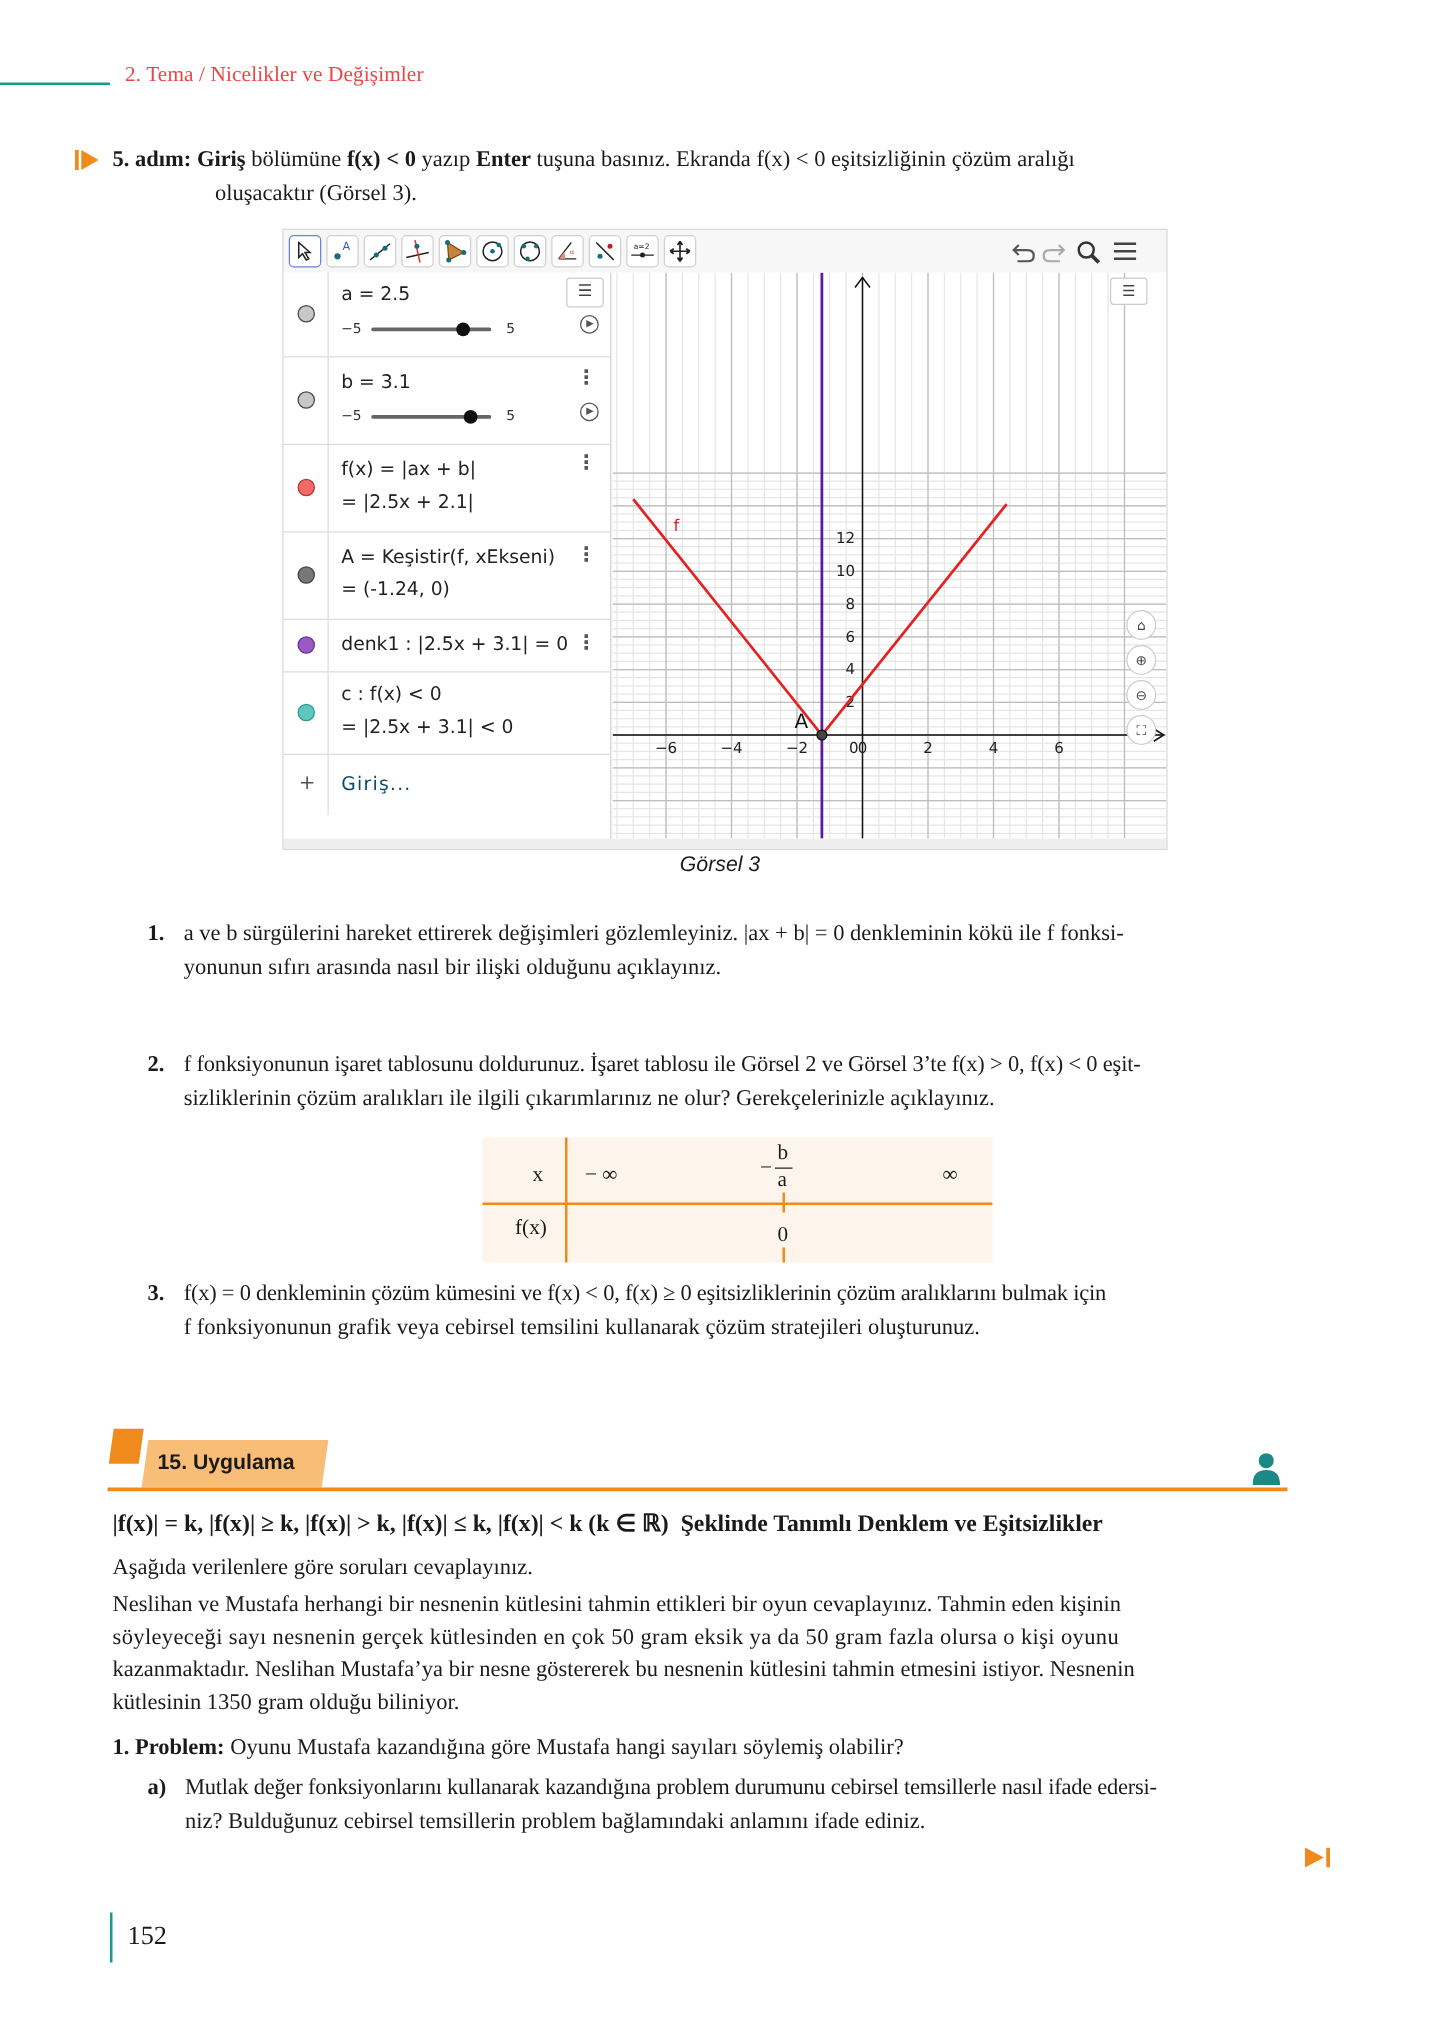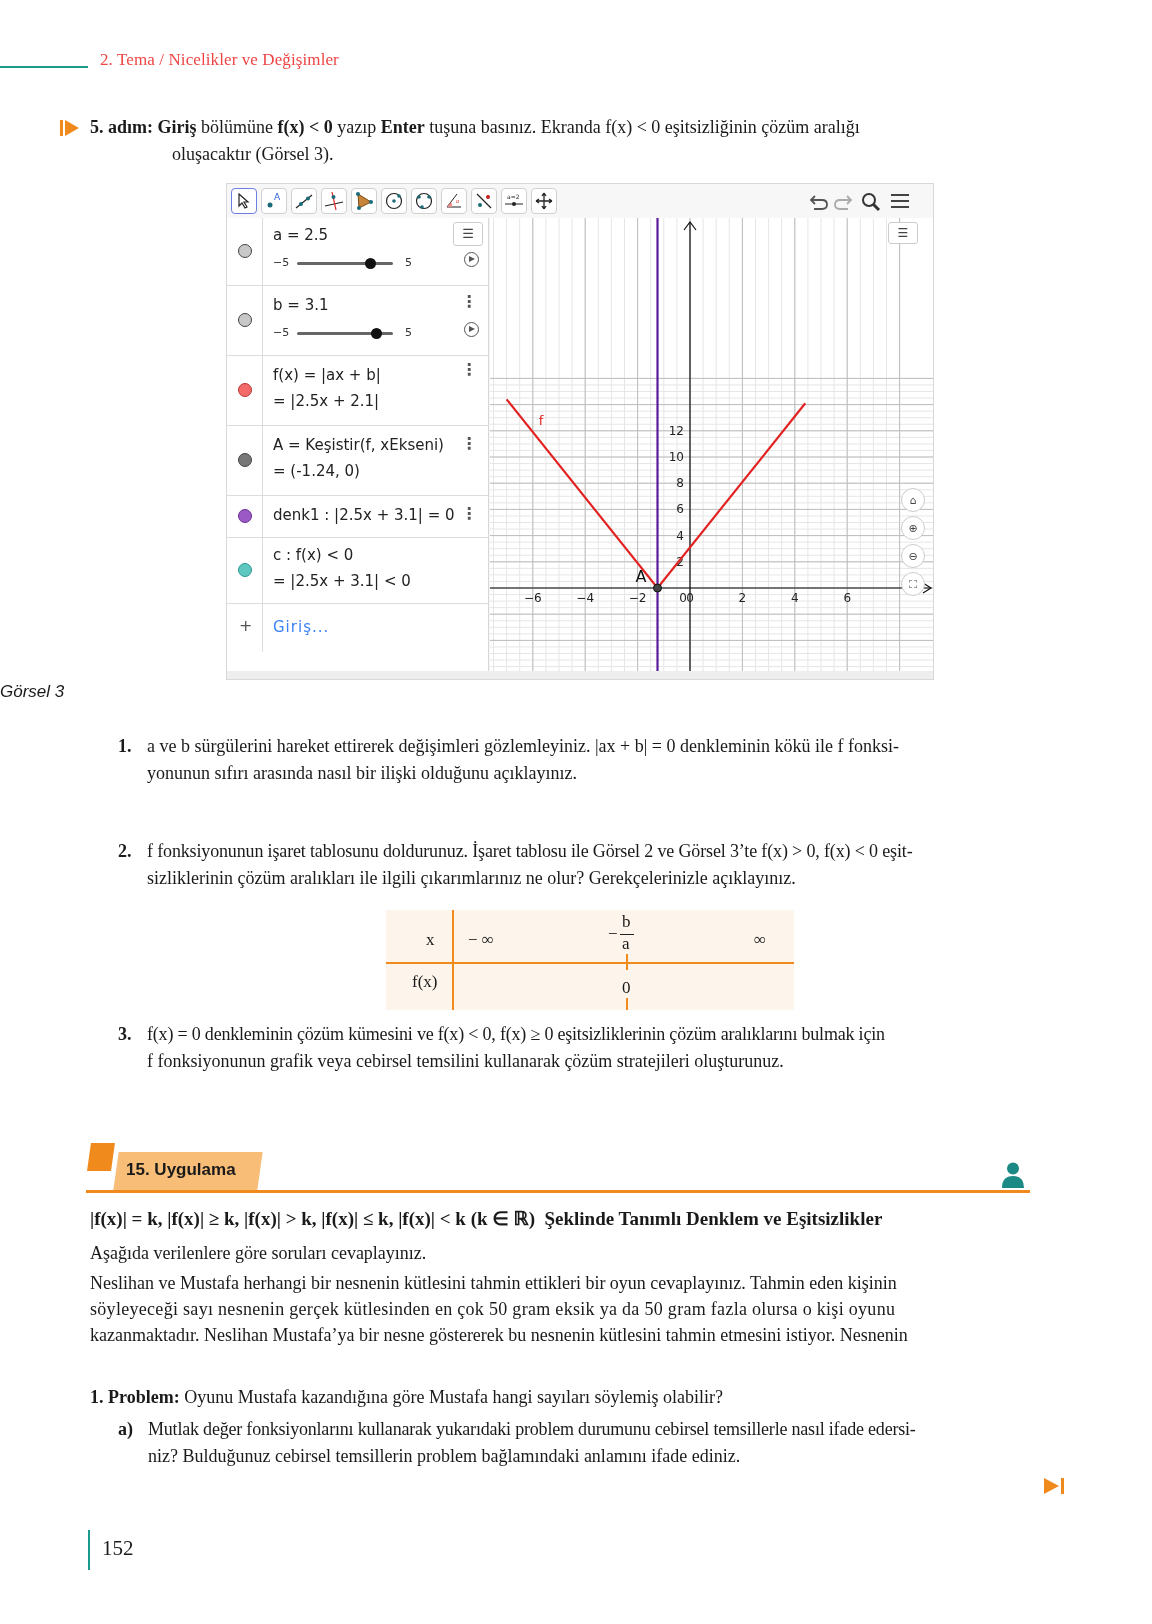--- a/index.html
+++ b/index.html
@@ -30,21 +30,21 @@
   .kebab { position: absolute; right: 12px; font-family: "DejaVu Sans", sans-serif; font-size: 16px; color: #555; font-weight: bold; }
   .play { position: absolute; right: 10px; width: 15px; height: 15px; border: 1.5px solid #555; border-radius: 50%; }
   .play::after { content: ""; position: absolute; left: 4px; top: 2.5px; border-left: 6px solid #555; border-top: 3.5px solid transparent; border-bottom: 3.5px solid transparent; }
   .slider-min, .slider-max { position: absolute; font-family: "DejaVu Sans", sans-serif; font-size: 11px; color: #333; }
   .slider-track { position: absolute; height: 3px; background: #666; border-radius: 2px; }
   .slider-knob { position: absolute; width: 11px; height: 11px; border-radius: 50%; background: #111; }
   .graph { position: absolute; left: 263px; top: 34px; width: 443px; height: 453px; background: #fff; overflow: hidden; }
   .ggb-bottom { position: absolute; left: 0; top: 487px; width: 706px; height: 8px; background: #eee; }
   .gbtn { position: absolute; left: 411px; width: 24px; height: 24px; border-radius: 50%; background: #fff; border: 1px solid #ccc; font-family: "DejaVu Sans", sans-serif; font-size: 11px; display: flex; align-items: center; justify-content: center; color: #444; }
 
-  .caption { left: 0; width: 1152px; top: 682px; font-family: "Liberation Sans", sans-serif; font-style: italic; font-size: 17px; }
+  .caption { left: 0; width: 1152px; top: 682px; text-align: center; font-family: "Liberation Sans", sans-serif; font-style: italic; font-size: 17px; }
 
   .q { font-size: 18px; line-height: 27px; }
   .qnum { font-weight: bold; position: absolute; }
   .qtext { position: absolute; }
 
   
   .sign { left: 386px; top: 910px; width: 408px; height: 100px; background: #fdf5ec; }
   .sign .vline { position: absolute; left: 66px; top: 0; width: 2px; height: 100px; background: #f08a1c; }
   .sign .hline { position: absolute; left: 0; top: 52px; width: 408px; height: 2px; background: #f08a1c; }
   .sign .tick1 { position: absolute; left: 240px; top: 44px; width: 2px; height: 16px; background: #f08a1c; }
@@ -224,21 +224,21 @@
     <div class="alg-row" style="top:320px;height:66px">
       <div class="alg-gutter"></div>
       <div class="dot" style="top:25px;background:#5ec7c0;border-color:#2c9a94"></div>
       <div class="alg-text" style="top:8px">c : f(x) &lt; 0</div>
       <div class="alg-text" style="top:34px">= |2.5x + 3.1| &lt; 0</div>
     </div>
 
     <div class="alg-row" style="top:386px;height:48px;border-bottom:none">
       <div class="alg-gutter"></div>
       <div style="position:absolute;left:12px;top:12px;font-family:'DejaVu Sans',sans-serif;font-size:16px;color:#555">+</div>
-      <div class="alg-text" style="top:14px;color:#3b82f6;letter-spacing:1px">Giriş...</div>
+      <div class="alg-text" style="top:14px;color:#0c4a6e;letter-spacing:1px">Giriş...</div>
     </div>
   </div>
 
   <div class="graph">
     <svg id="graph-svg" width="443" height="453">
         <line x1="-9.599999999999994" y1="0" x2="-9.599999999999994" y2="453" stroke="#e6e6e6" stroke-width="1"></line>
         <line x1="3.5" y1="0" x2="3.5" y2="453" stroke="#e6e6e6" stroke-width="1"></line>
         <line x1="16.599999999999994" y1="0" x2="16.599999999999994" y2="453" stroke="#e6e6e6" stroke-width="1"></line>
         <line x1="29.700000000000017" y1="0" x2="29.700000000000017" y2="453" stroke="#e6e6e6" stroke-width="1"></line>
         <line x1="42.80000000000001" y1="0" x2="42.80000000000001" y2="453" stroke="#e6e6e6" stroke-width="1"></line>
@@ -413,27 +413,28 @@
 <div class="abs u-line"></div>
 
 <div class="abs" style="left:90px;top:1207px;font-size:19px;font-weight:bold;white-space:nowrap">
   <span>|f(x)| = k, |f(x)| ≥ k, |f(x)| &gt; k, |f(x)| ≤ k, |f(x)| &lt; k (k ∈ ℝ)</span>&nbsp;&nbsp;<span>Şeklinde Tanımlı Denklem ve Eşitsizlikler</span>
 </div>
 <div class="abs para" style="left:90px;top:1240px">Aşağıda verilenlere göre soruları cevaplayınız.</div>
 <div class="abs para" style="left:90px;top:1270px;width:950px">
   <div style="white-space:nowrap">Neslihan ve Mustafa herhangi bir nesnenin kütlesini tahmin ettikleri bir oyun cevaplayınız. Tahmin eden kişinin</div>
   <div style="white-space:nowrap;letter-spacing:0.3px">söyleyeceği sayı nesnenin gerçek kütlesinden en çok 50 gram eksik ya da 50 gram fazla olursa o kişi oyunu</div>
   <div style="white-space:nowrap">kazanmaktadır. Neslihan Mustafa’ya bir nesne göstererek bu nesnenin kütlesini tahmin etmesini istiyor. Nesnenin</div>
+  <div style="white-space:nowrap">kütlesinin 1350 gram olduğu biliniyor.</div>
 </div>
 <div class="abs para" style="left:90px;top:1384px;white-space:nowrap">
   <b>1. Problem:</b><span> Oyunu Mustafa kazandığına göre Mustafa hangi sayıları söylemiş olabilir?</span>
 </div>
 <div class="abs para" style="left:118px;top:1416px;width:930px">
   <b style="position:absolute;left:0;top:0">a)</b>
-  <div style="position:absolute;left:30px;top:0;white-space:nowrap;letter-spacing:-0.2px">Mutlak değer fonksiyonlarını kullanarak yukarıdaki problem durumunu cebirsel temsillerle nasıl ifade edersi-</div>
+  <div style="position:absolute;left:30px;top:0;white-space:nowrap;letter-spacing:-0.2px">Mutlak değer fonksiyonlarını kullanarak kazandığına problem durumunu cebirsel temsillerle nasıl ifade edersi-</div>
   <div style="position:absolute;left:30px;top:27px;white-space:nowrap">niz? Bulduğunuz cebirsel temsillerin problem bağlamındaki anlamını ifade ediniz.</div>
 </div>
 
 <svg class="abs next-icon" width="22" height="16">
   <polygon points="0,0 15,8 0,16" fill="#f08a1c"></polygon>
   <rect x="17" y="0" width="3" height="16" fill="#f08a1c"></rect>
 </svg>
 
 <div class="abs footer-bar"></div>
 <div class="abs page-no">152</div>

